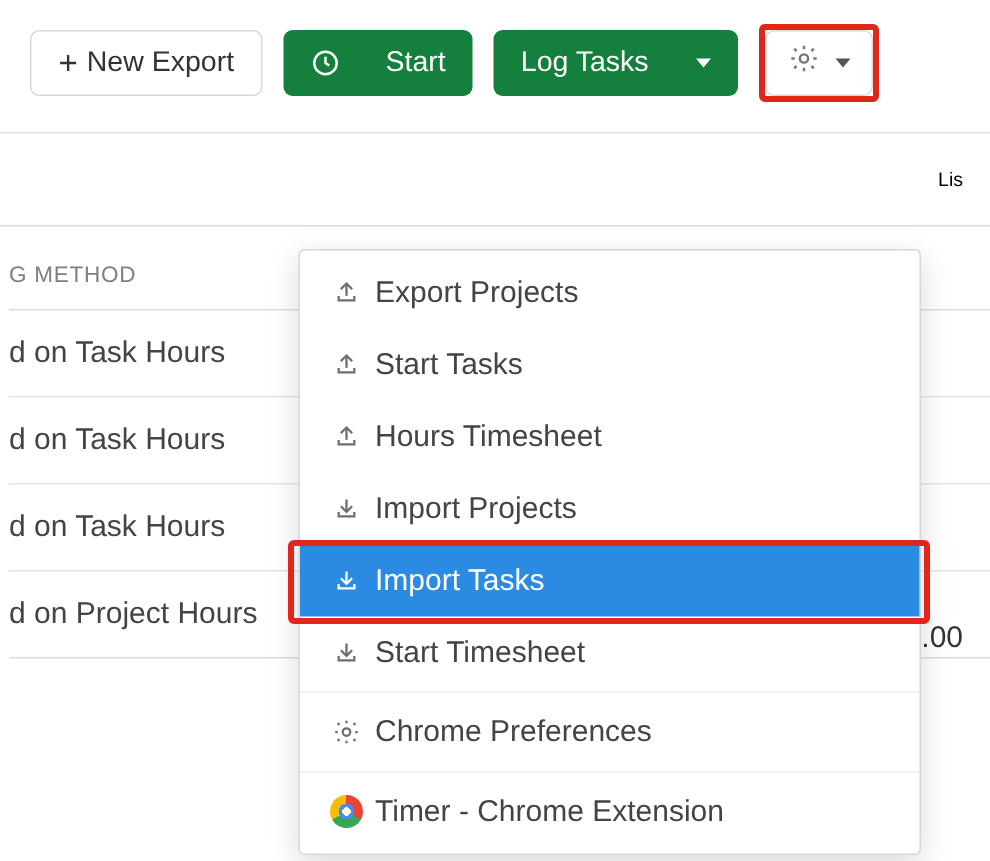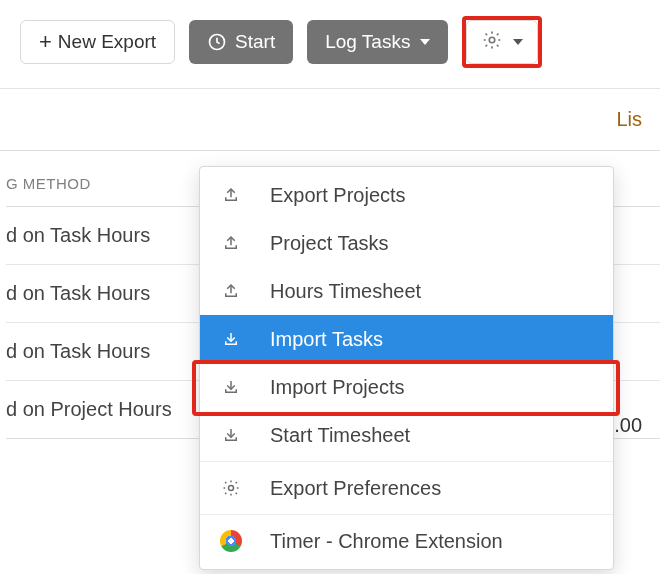--- a/index.html
+++ b/index.html
@@ -36,23 +36,24 @@
     background: #fff;
     border: 1px solid #d9d9d9;
     color: #333;
   }
   .btn-outline .plus {
     font-size: 22px;
     margin-right: 6px;
     line-height: 1;
   }
   .btn-red {
-    background: #737373;
+    background: #15803d;
     color: #fff;
     border: none;
+    gap: 22px;
   }
   .btn-red .iconbox { margin-right: 8px; display:inline-flex; }
   .btn-red .caret { margin-left: 10px; }
   .caret {
     width: 0; height: 0;
     border-left: 5px solid transparent;
     border-right: 5px solid transparent;
     border-top: 6px solid currentColor;
   }
 
@@ -81,21 +82,21 @@
 
   .header-row {
     display: flex;
     align-items: center;
     height: 62px;
     padding-right: 18px;
     border-bottom: 1px solid #dcdcdc;
   }
   .header-row .spacer { flex: 1; }
   .header-row .right-label {
-    color: #a16207; font-size: 20px;
+    color: #000000; font-size: 13px;
   }
 
   .section-heading {
     font-size: 15px;
     letter-spacing: 0.5px;
     color: #808080;
     padding: 24px 0 14px 0;
     border-bottom: 1px solid #dcdcdc;
   }
 
@@ -135,21 +136,21 @@
     z-index: 50;
   }
   .menu-item {
     display: flex;
     align-items: center;
     height: 48px;
     padding: 0 20px;
     font-size: 20px;
     color: #444;
     cursor: pointer;
-    gap: 28px;
+    gap: 8px;
   }
   .menu-item.selected {
     background: #2b8ae2;
     color: #fff;
   }
   .menu-item.selected svg { stroke: #fff; }
   .menu-sep {
     height: 1px;
     background: #ececec;
     margin: 2px 0;
@@ -253,71 +254,71 @@
       <span>Export Projects</span>
     </div>
     <div class="menu-item">
       <span class="iconbox">
         <svg width="18" height="18" viewBox="0 0 24 24" fill="none" stroke-width="2">
             <path d="M12 15V4"></path>
             <path d="M7 9l5-5 5 5"></path>
             <path d="M5 15v4h14v-4"></path>
           </svg>
       </span>
-      <span>Project Tasks</span>
+      <span>Start Tasks</span>
     </div>
     <div class="menu-item">
       <span class="iconbox">
         <svg width="18" height="18" viewBox="0 0 24 24" fill="none" stroke-width="2">
             <path d="M12 15V4"></path>
             <path d="M7 9l5-5 5 5"></path>
             <path d="M5 15v4h14v-4"></path>
           </svg>
       </span>
       <span>Hours Timesheet</span>
     </div>
-    <div class="menu-item selected">
+    <div class="menu-item">
       <span class="iconbox">
         <svg width="18" height="18" viewBox="0 0 24 24" fill="none" stroke-width="2">
             <path d="M12 4v11"></path>
             <path d="M7 10l5 5 5-5"></path>
             <path d="M5 15v4h14v-4"></path>
           </svg>
       </span>
-      <span>Import Tasks</span>
-    </div>
-    <div class="menu-item">
+      <span>Import Projects</span>
+    </div>
+    <div class="menu-item selected">
       <span class="iconbox">
         <svg width="18" height="18" viewBox="0 0 24 24" fill="none" stroke-width="2">
             <path d="M12 4v11"></path>
             <path d="M7 10l5 5 5-5"></path>
             <path d="M5 15v4h14v-4"></path>
           </svg>
       </span>
-      <span>Import Projects</span>
+      <span>Import Tasks</span>
     </div>
     <div class="menu-item">
       <span class="iconbox">
         <svg width="18" height="18" viewBox="0 0 24 24" fill="none" stroke-width="2">
             <path d="M12 4v11"></path>
             <path d="M7 10l5 5 5-5"></path>
             <path d="M5 15v4h14v-4"></path>
           </svg>
       </span>
       <span>Start Timesheet</span>
     </div>
     <div class="menu-sep"></div>
     <div class="menu-item">
       <span class="iconbox">
         <svg width="20" height="20" viewBox="0 0 24 24" fill="none" stroke-width="1.8">
           <circle cx="12" cy="12" r="3"></circle>
           <path d="M12 3v2M12 19v2M4.9 4.9l1.5 1.5M17.6 17.6l1.5 1.5M3 12h2M19 12h2M4.9 19.1l1.5-1.5M17.6 6.4l1.5-1.5"></path>
         </svg>
       </span>
-      <span>Export Preferences</span>
+      <span>Chrome Preferences</span>
     </div>
     <div class="menu-sep"></div>
     <div class="menu-item">
       <span class="chrome"></span>
       <span>Timer - Chrome Extension</span>
     </div>
   </div>
 
   <div class="highlight-select"></div>
 </div>

